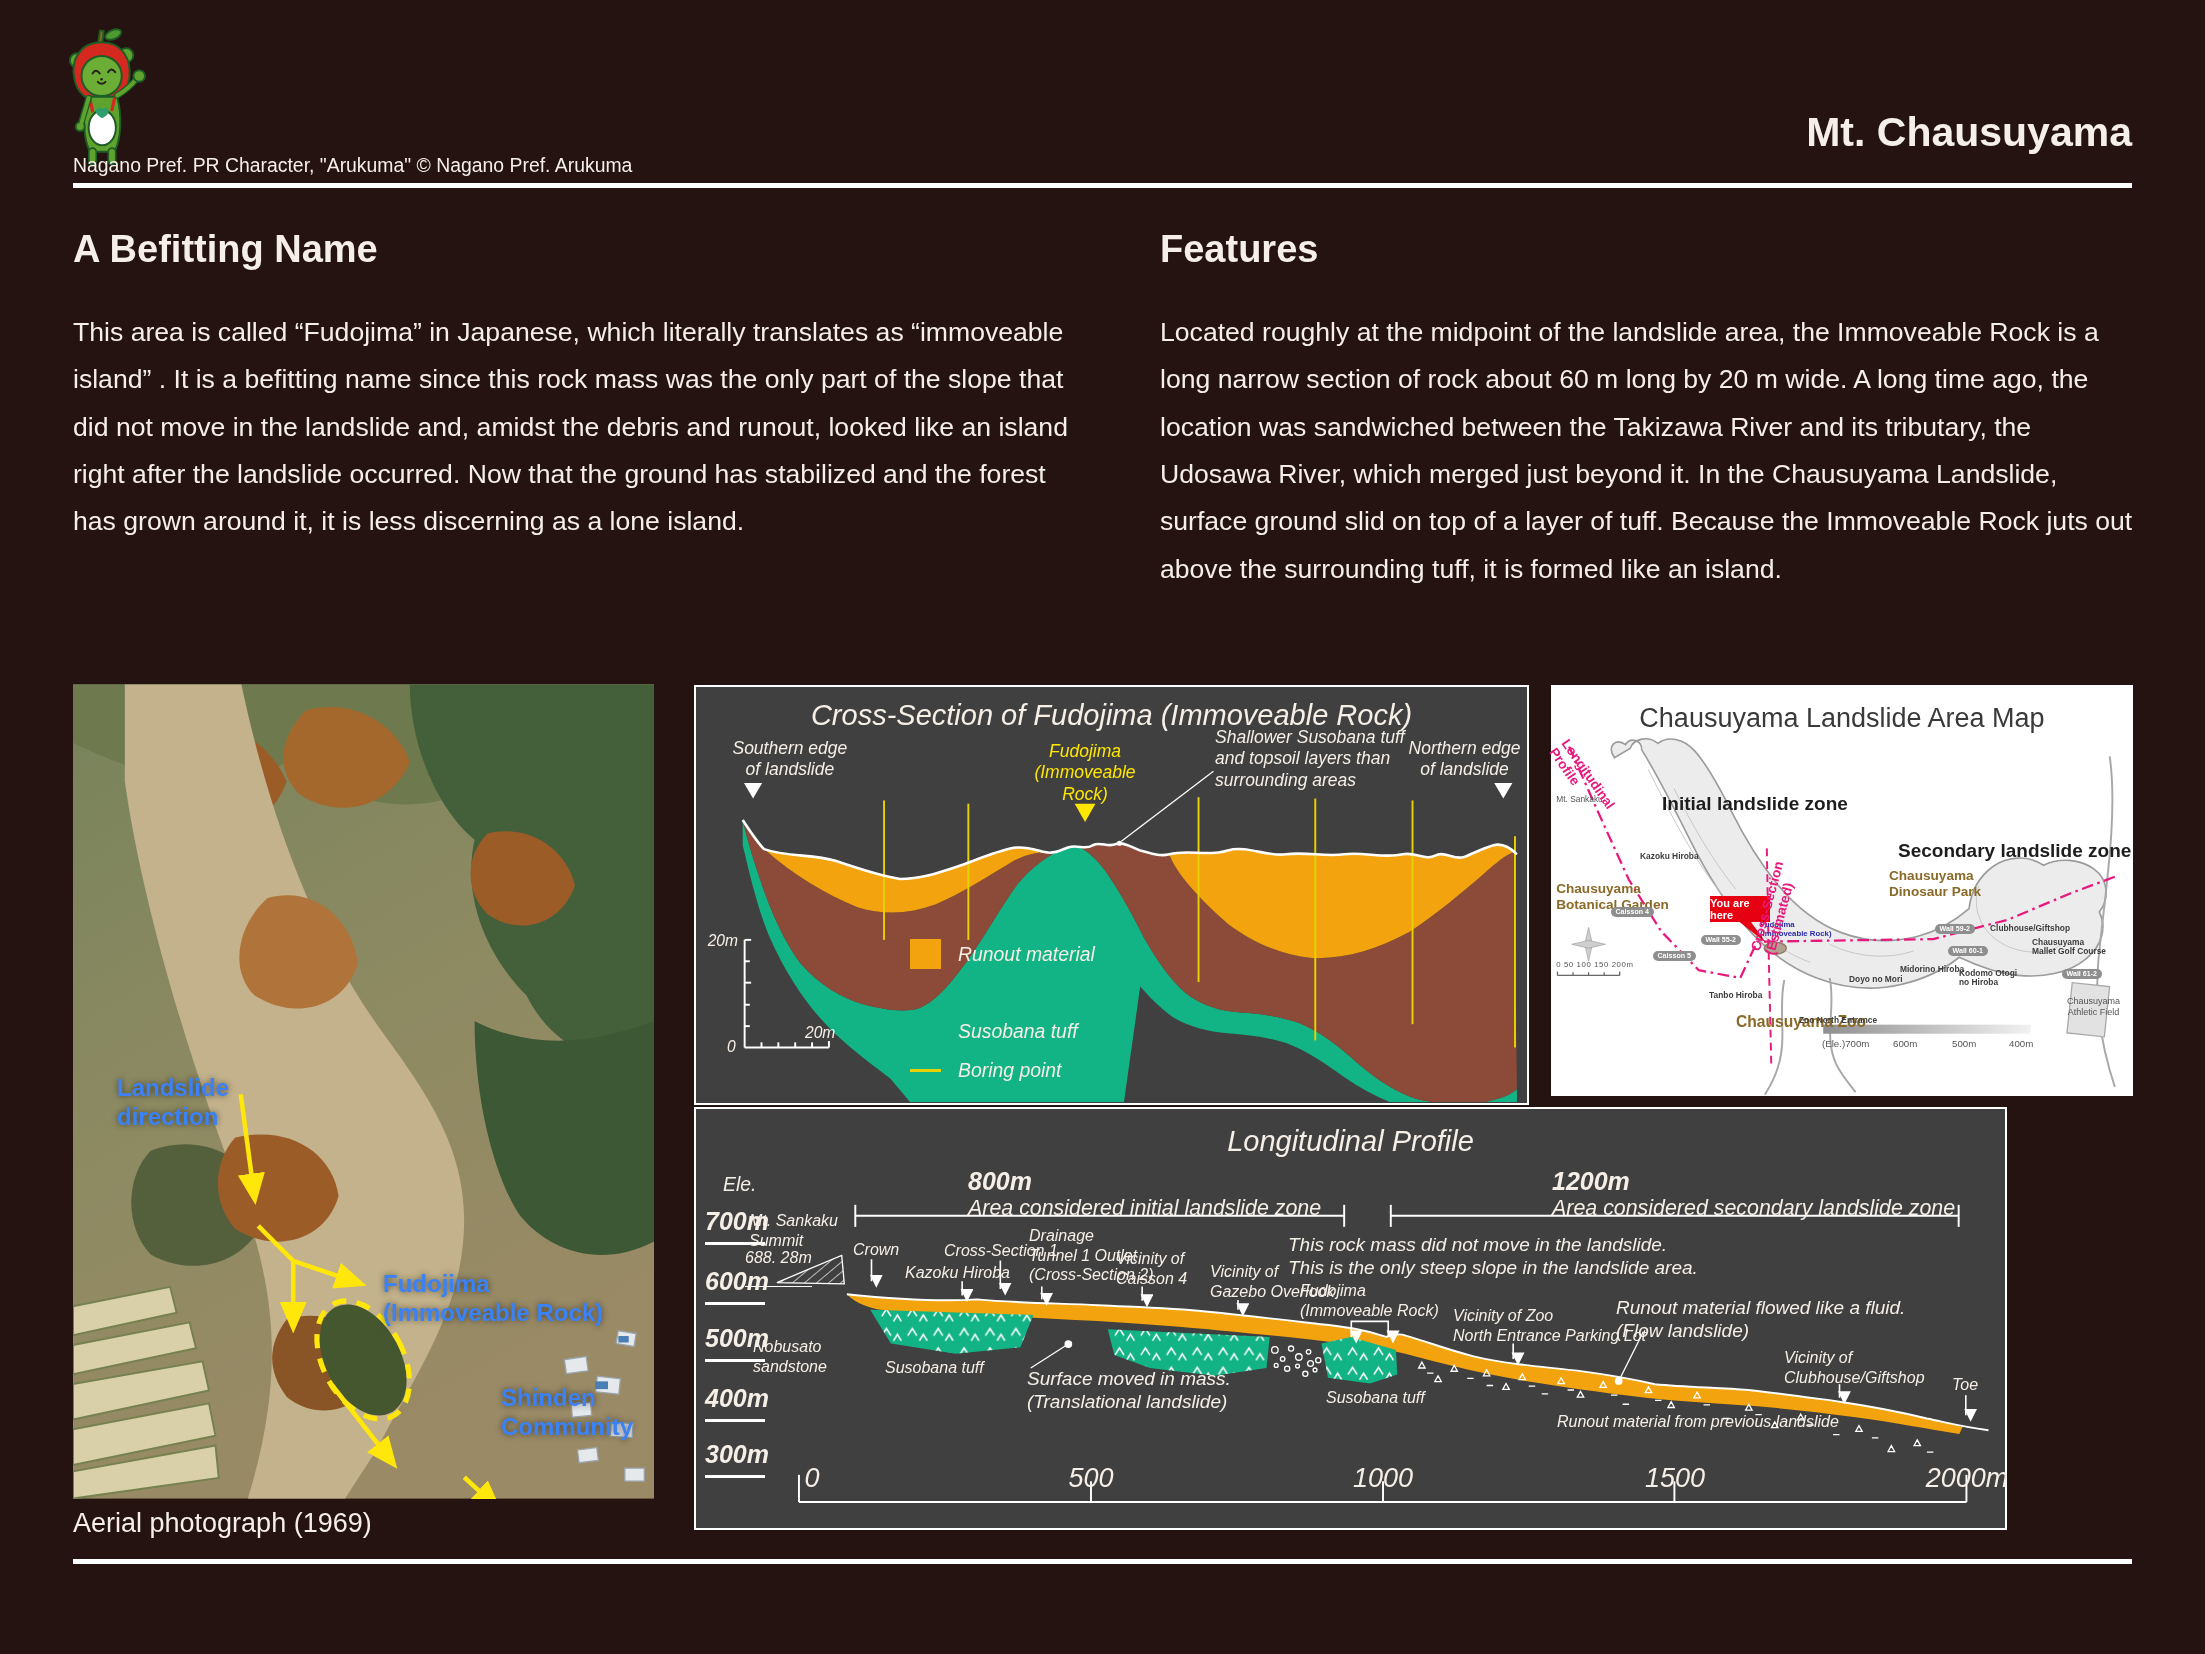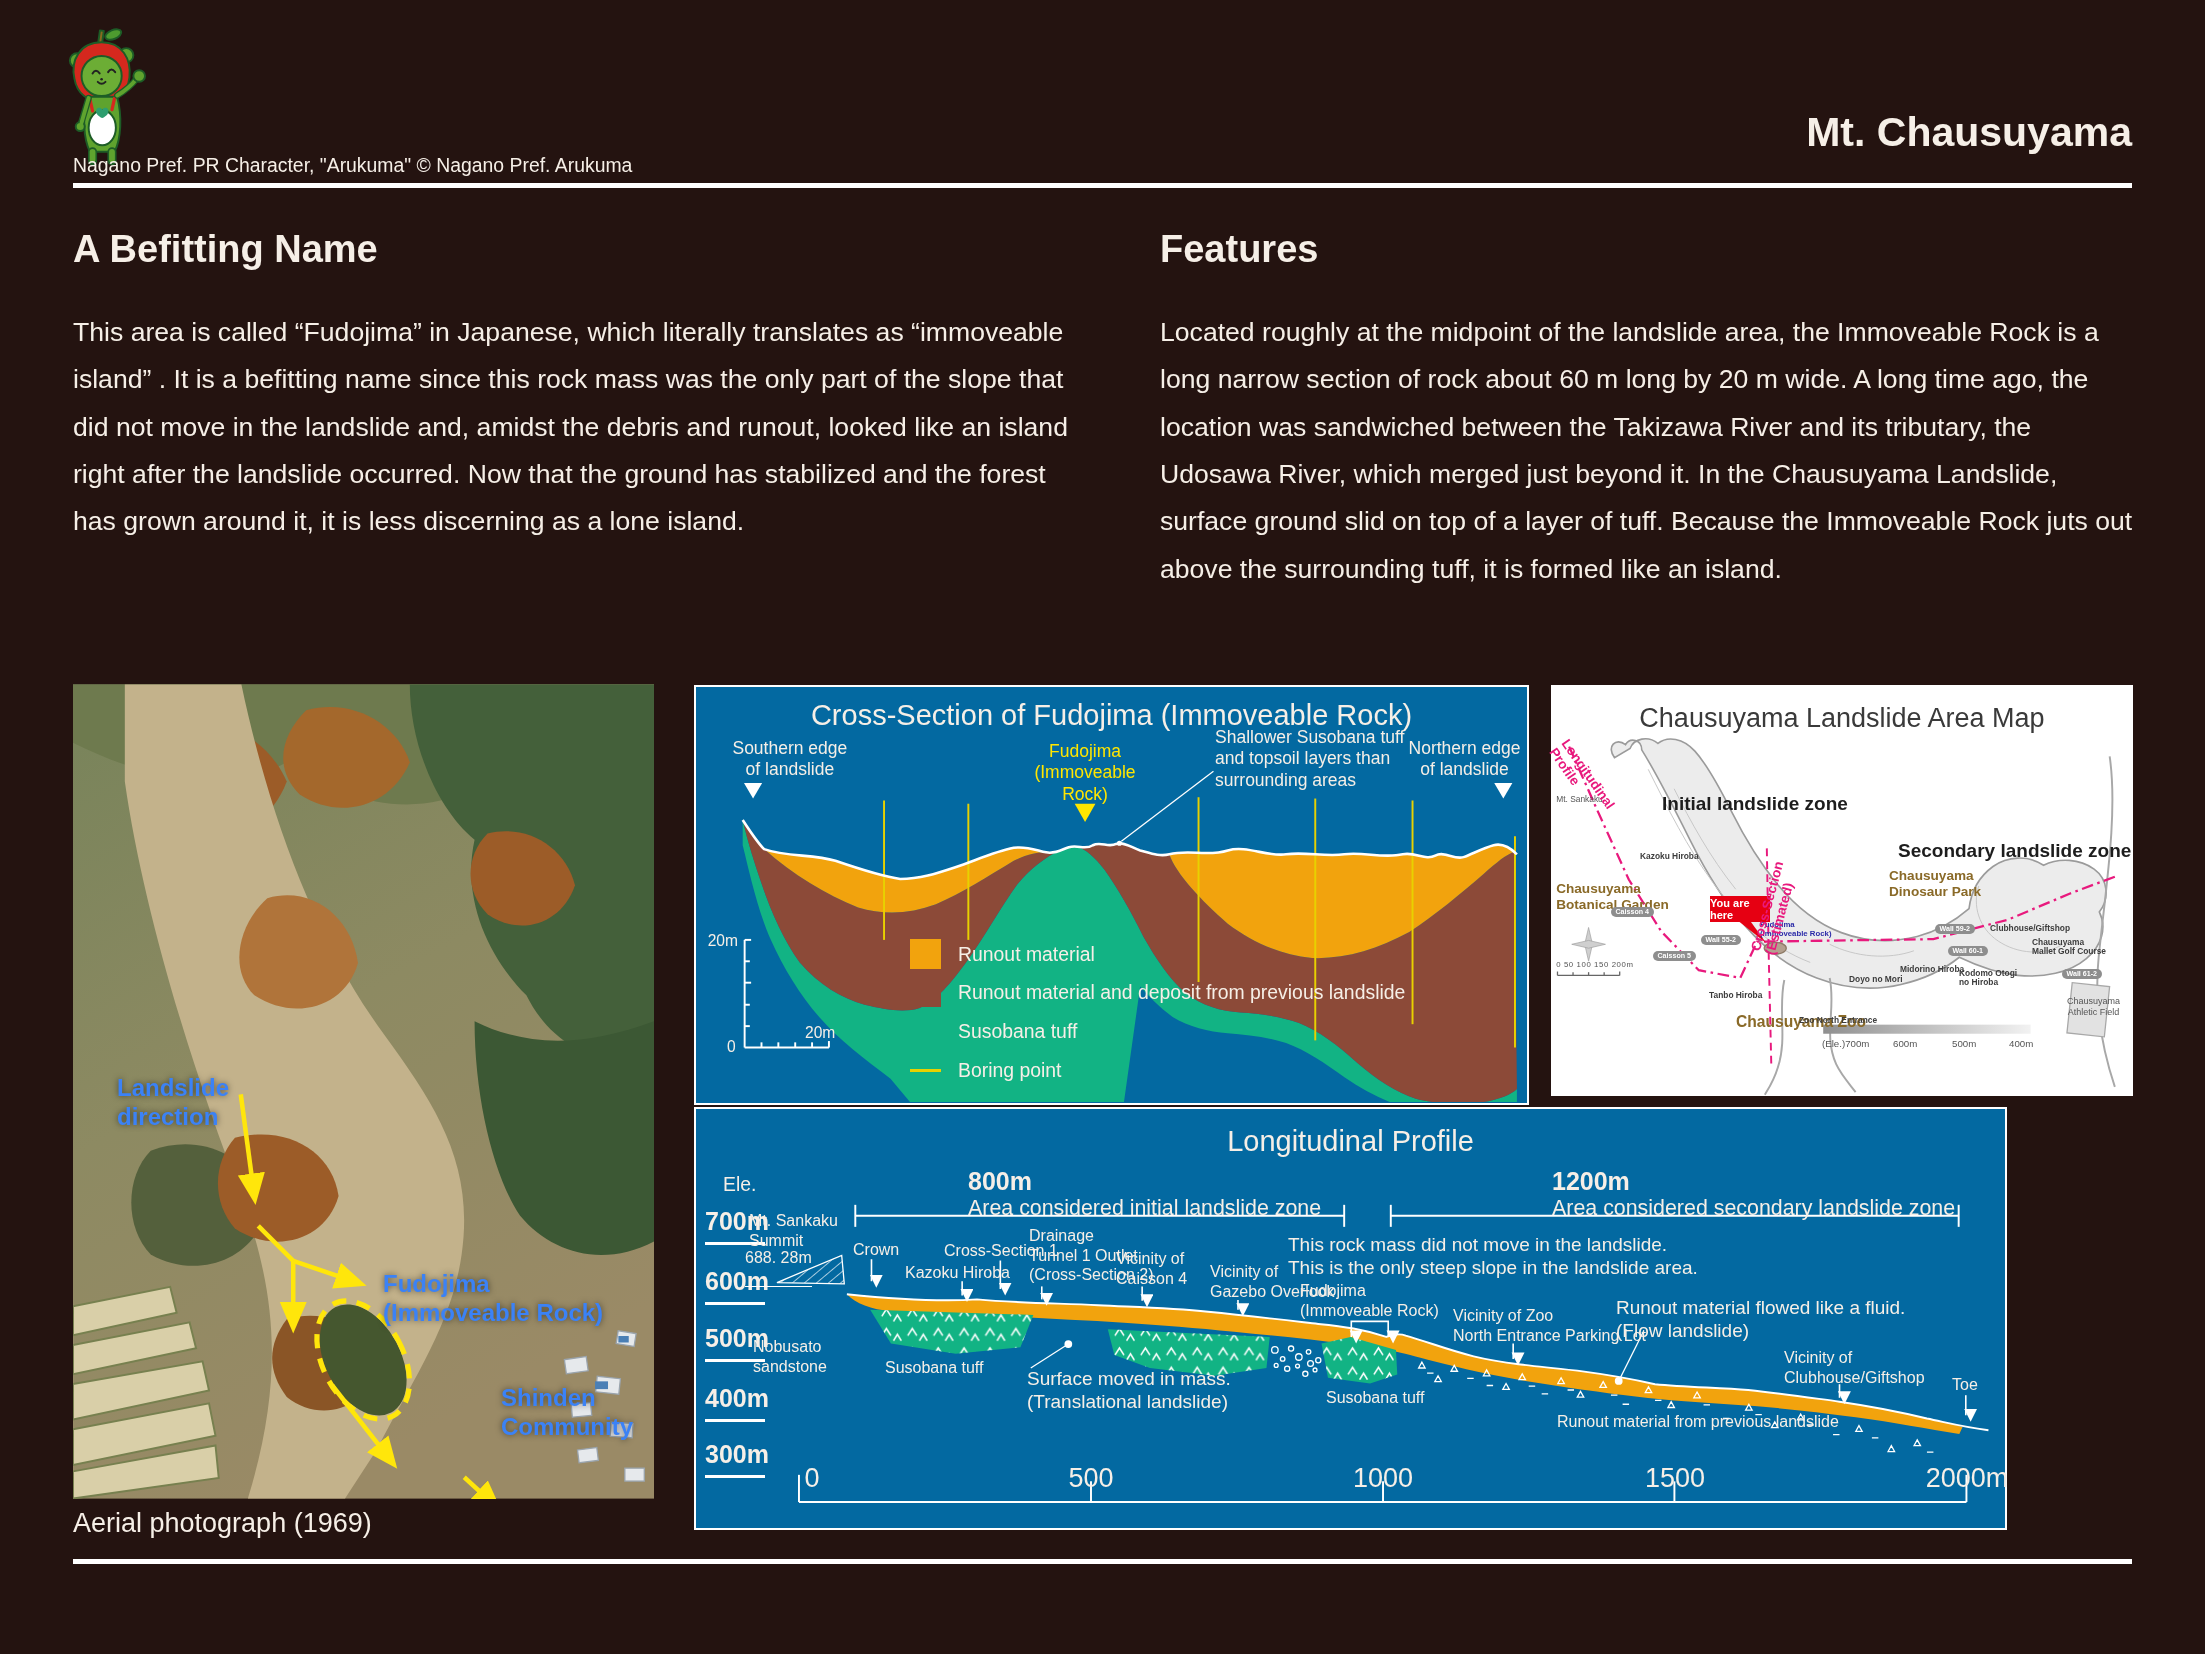--- a/index.html
+++ b/index.html
@@ -18,21 +18,21 @@
   .col h2{margin:0 0 38px 0;font-size:38px;font-weight:bold;}
   .col p{margin:0;font-size:26.6px;line-height:1.78;}
   .col-left{left:73px;width:1008px;}
   .col-right{left:1160px;width:985px;}
   
   .photo-fig{position:absolute;left:73px;top:684px;width:581px;height:815px;overflow:hidden;}
   .photo-fig svg{position:absolute;left:0;top:0;}
   .ph-lbl{font-size:24px;font-weight:bold;color:#3b82f6;text-shadow:0 0 6.5px rgba(0,0,0,.55);}
   .photo-caption{position:absolute;left:73px;top:1508px;font-size:27px;}
   
-  .panel{position:absolute;border:2.6px solid #ffffff;box-sizing:border-box;background:#0369a1;}
+  .panel{position:absolute;border:2.6px solid #ffffff;box-sizing:border-box;background:#404040;font-style:italic;}
   .panel-title{position:absolute;left:0;right:0;text-align:center;font-size:29px;}
   
   .cs-fig{left:694px;top:685px;width:835px;height:420px;}
   .cs-lbl{font-size:17.5px;}
   .cs-scale{font-size:15.6px;}
   .cs-legend-row{position:absolute;left:214px;display:flex;align-items:center;gap:17px;}
   .cs-swatch{width:31px;height:30px;flex:0 0 31px;}
   .cs-line-swatch{width:31px;height:30px;flex:0 0 31px;position:relative;}
   .cs-line-swatch::after{content:"";position:absolute;left:0;top:13.6px;width:31px;height:3.2px;background:#E8D100;}
   .cs-legend-row span{font-size:19.4px;}
@@ -247,24 +247,20 @@
 and topsoil layers than
 surrounding areas</div>
     <div class="lbl cs-lbl c" style="left:707px;top:51px;width:123px;">Northern edge
 of landslide</div>
     <div class="lbl cs-scale" style="left:11.7px;top:244px;">20m</div>
     <div class="lbl cs-scale" style="left:31px;top:350px;">0</div>
     <div class="lbl cs-scale" style="left:109px;top:336px;">20m</div>
     <div class="cs-legend-row" style="top:252px;">
       <div class="cs-swatch" style="background:#F2A30D;"></div>
       <span>Runout material</span>
-    </div>
-    <div class="cs-legend-row" style="top:290px;">
-      <div class="cs-swatch" style="background:#8C4A38;"></div>
-      <span>Runout material and deposit from previous landslide</span>
     </div>
     <div class="cs-legend-row" style="top:329px;">
       <div class="cs-swatch" style="background:#12B384;"></div>
       <span>Susobana tuff</span>
     </div>
     <div class="cs-legend-row" style="top:368px;">
       <div class="cs-line-swatch"></div>
       <span>Boring point</span>
     </div>
   </figure>

